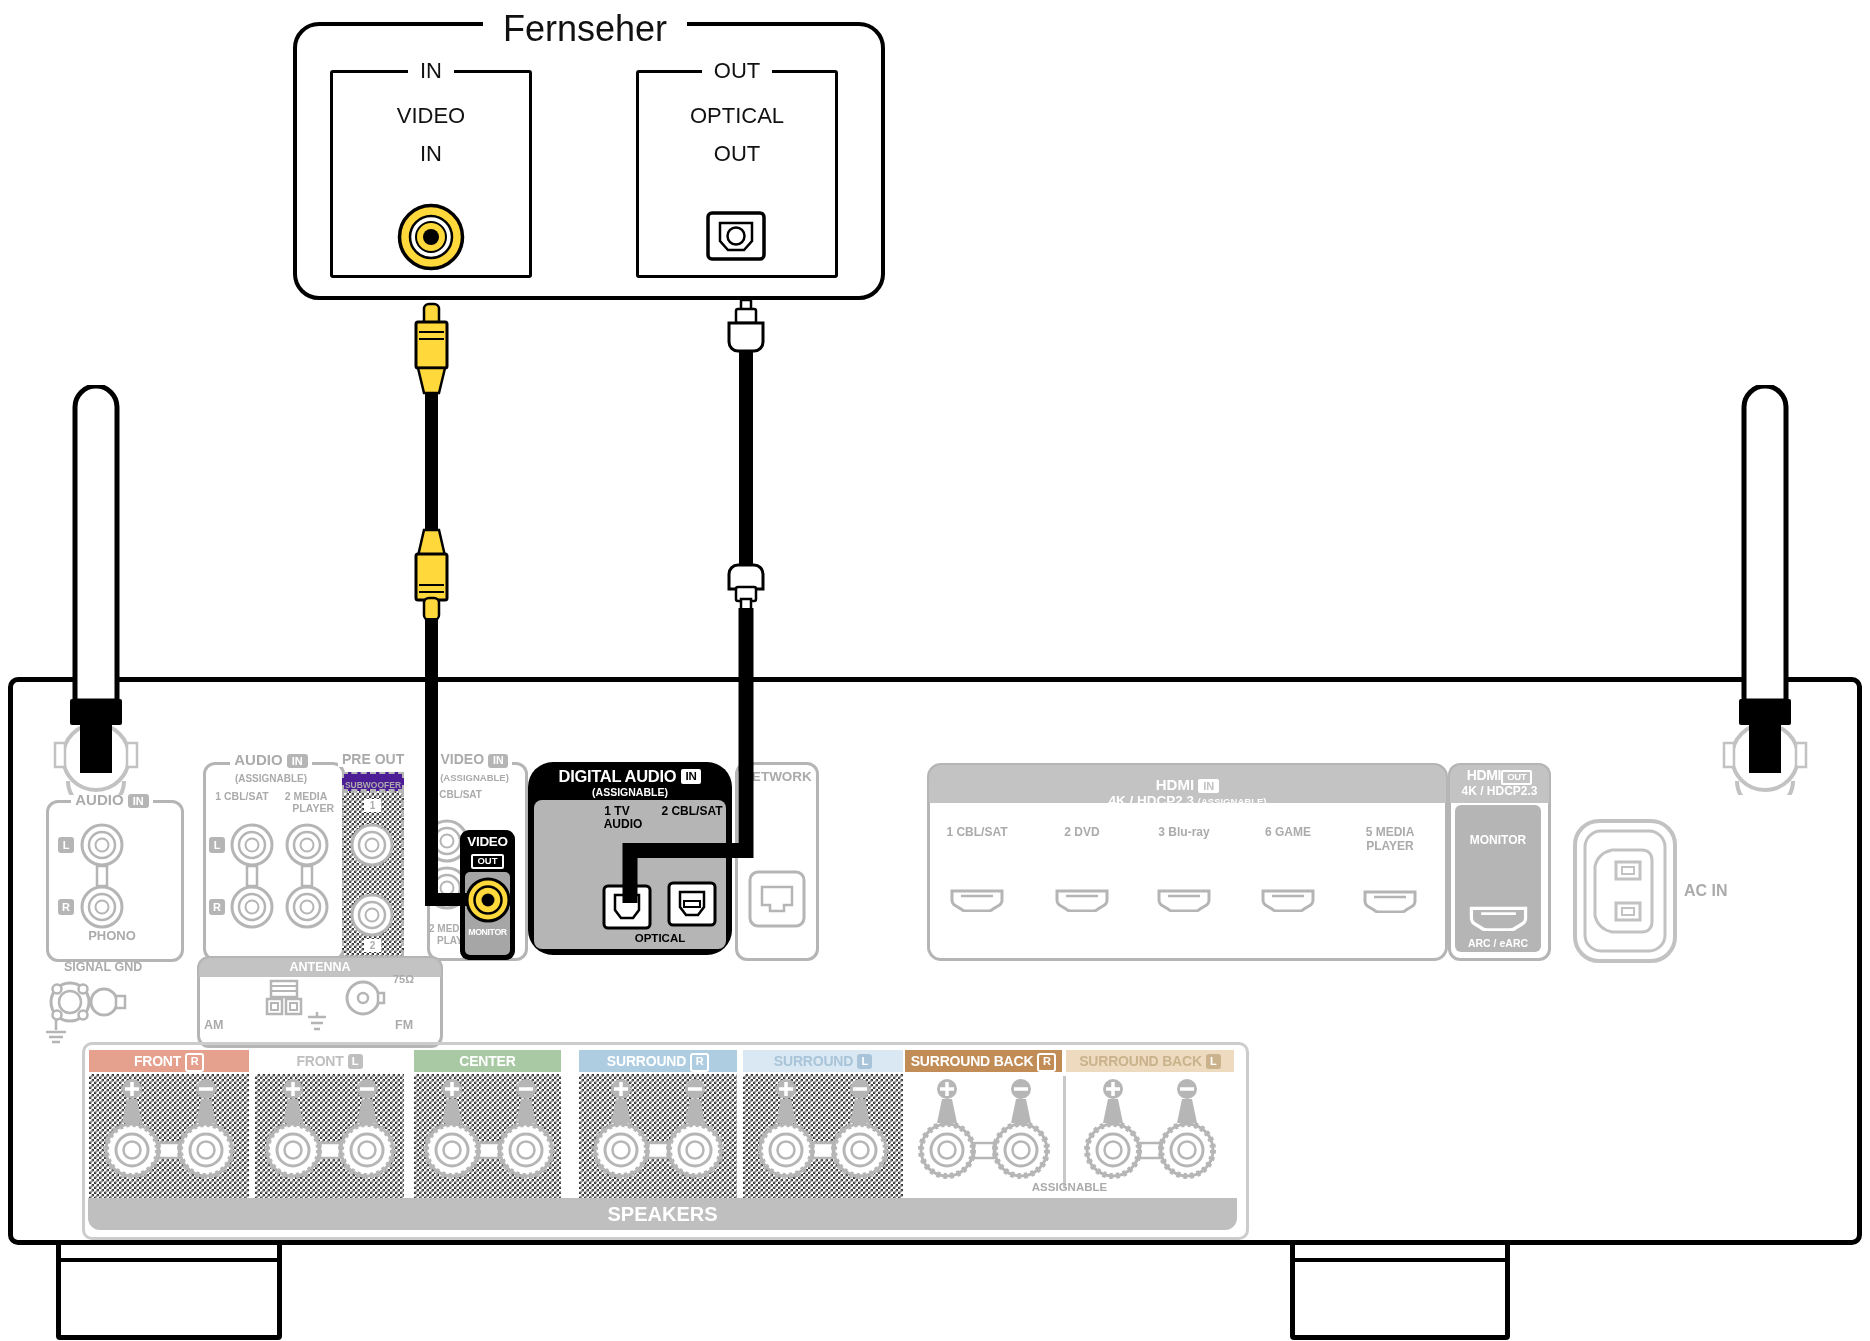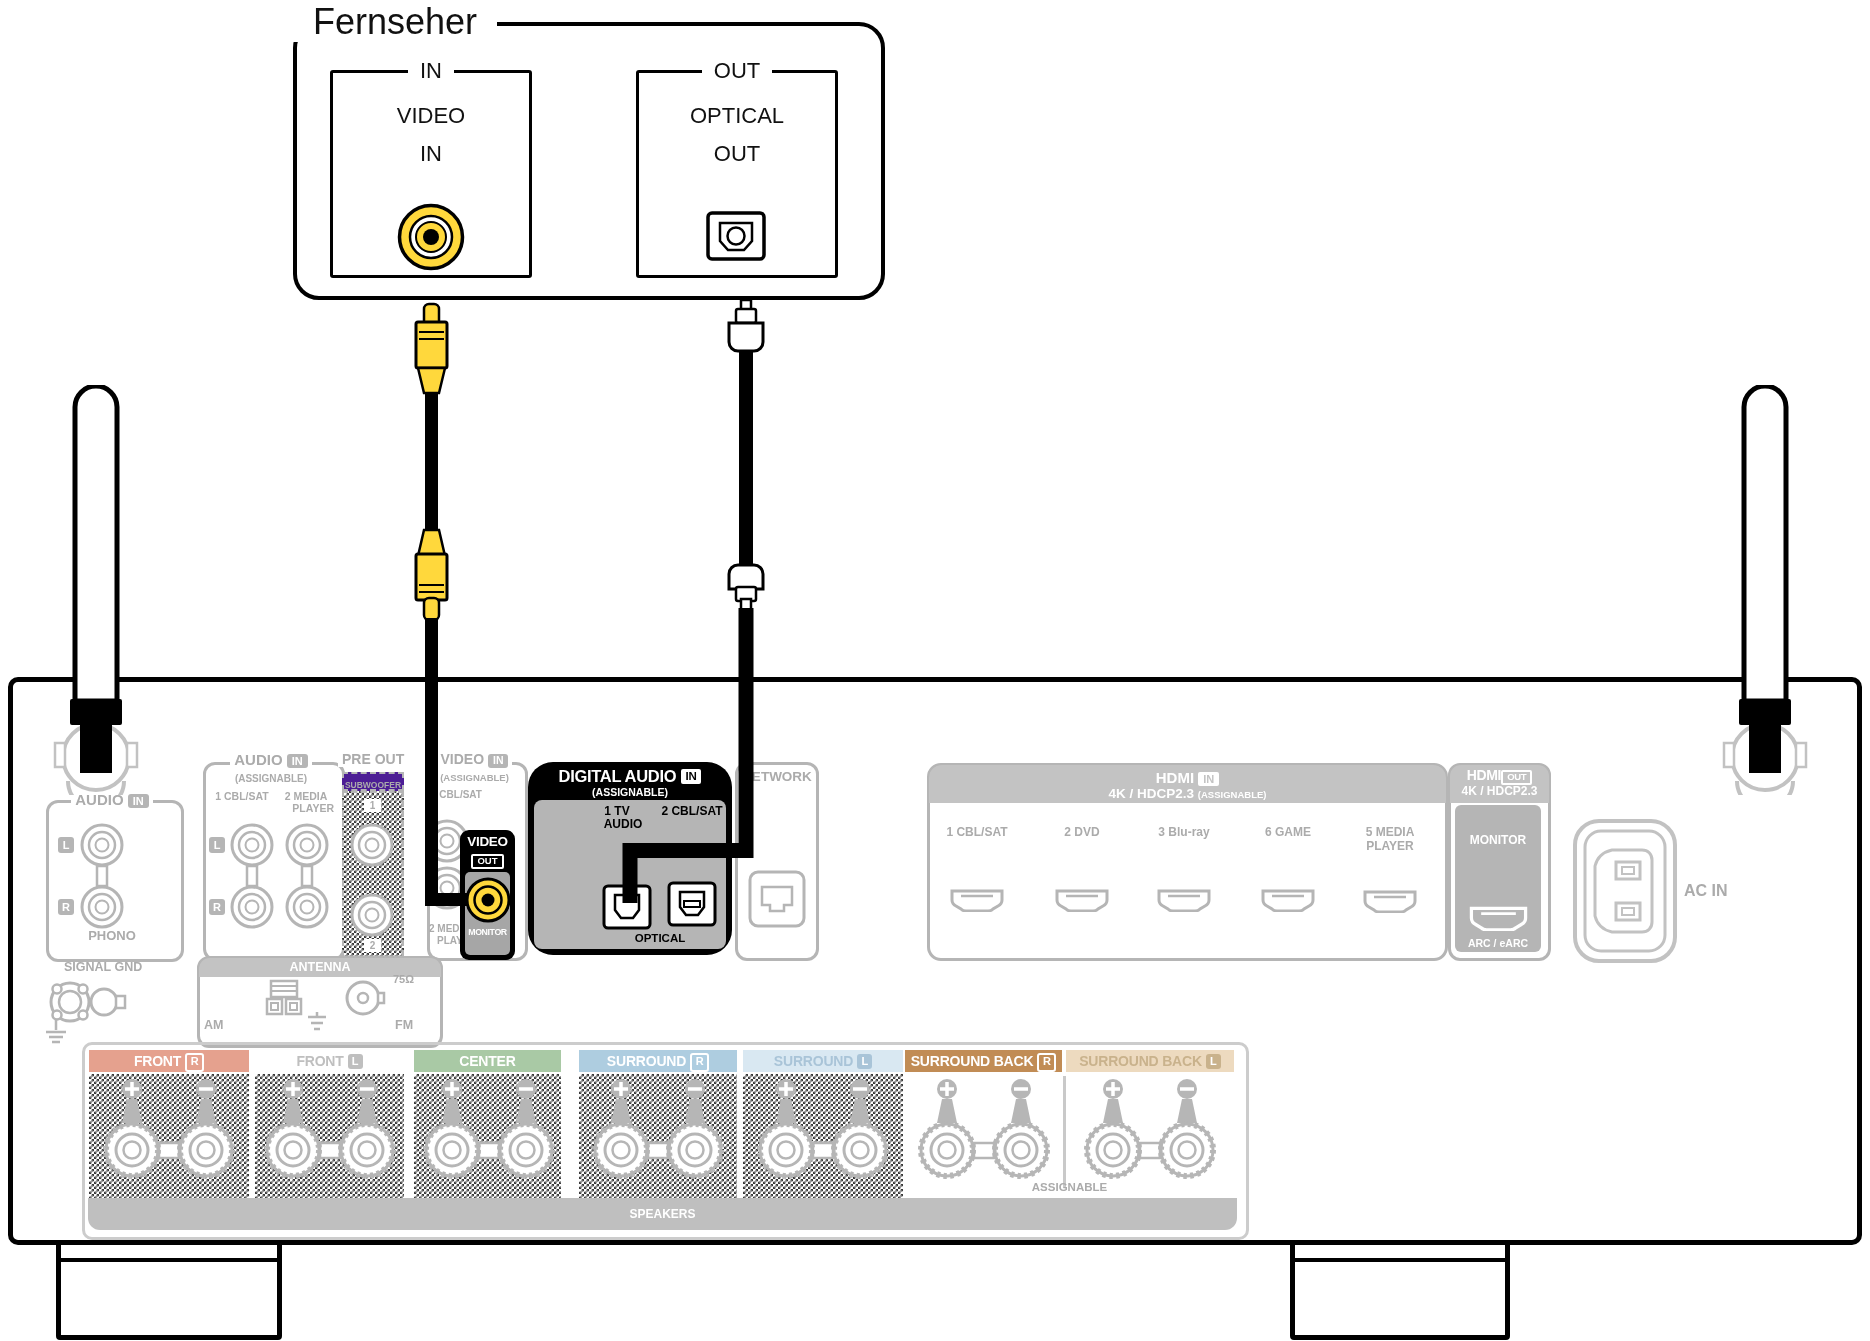--- a/index.html
+++ b/index.html
@@ -1,20 +1,20 @@
 <!DOCTYPE html>
 <html><head>
 <meta charset="utf-8">
 <style>
   html,body{margin:0;padding:0;background:#fff;font-family:"Liberation Sans",sans-serif;}
   #stage{position:relative;width:1870px;height:1341px;background:#fff;overflow:hidden;}
   .abs{position:absolute;}
   
   .tvbox{position:absolute;left:293px;top:22px;width:584px;height:270px;border:4px solid #000;border-radius:26px;}
-  .tvtitle{position:absolute;left:293px;top:1px;width:584px;}
+  .tvtitle{position:absolute;left:293px;top:8px;width:584px;text-align:center;}
   .tvtitle span{background:#fff;padding:0 20px;font-size:36px;color:#111;}
   .subbox{position:absolute;border:3px solid #000;border-radius:3px;width:196px;height:202px;}
   .subbox .boxlbl{position:absolute;top:-15px;left:0;width:100%;text-align:center;}
   .subbox .boxlbl span{background:#fff;padding:0 12px;font-size:22px;color:#111;}
   .tvline{position:absolute;width:100%;text-align:center;font-size:22px;color:#111;}
   
   .chassis{position:absolute;left:8px;top:677px;width:1844px;height:558px;border:5px solid #000;border-radius:10px;background:#fff;}
   .foot{position:absolute;border:5px solid #000;border-radius:4px;background:#fff;}
   .foot::after{content:'';position:absolute;left:0;right:0;top:13px;border-top:4px solid #000;}
   
@@ -223,21 +223,21 @@
   <div class="sec" style="left:735px;top:762px;width:78px;height:193px;">
     <div class="seclbl" style="left:0;top:4px;width:100%;font-size:13.5px;position:absolute;">NETWORK</div>
     <svg style="position:absolute;left:9px;top:104px;" width="60" height="60" viewBox="0 0 60 60">
       <rect x="3" y="3" width="54" height="54" rx="8" fill="#fff" stroke="#b5b5b5" stroke-width="3"></rect>
       <path d="M15,18 h30 v18 h-8 v6 h-14 v-6 h-8 z" fill="none" stroke="#b5b5b5" stroke-width="2.5"></path>
     </svg>
   </div>
 
   <div class="sec" style="left:927px;top:763px;width:515px;height:192px;border-radius:14px;">
     <div style="position:absolute;left:-1px;top:-1px;width:517px;height:38px;background:#c3c3c3;border-radius:13px 13px 0 0;color:#fff;font-weight:bold;text-align:center;">
-      <div style="font-size:15px;line-height:1.2;margin-top:4px;">
+      <div style="font-size:15px;line-height:1.2;margin-top:11px;">
         <span>HDMI</span>
         <span class="wbadge" style="color:#c3c3c3;font-size:11px;">IN</span>
       </div>
       <div style="font-size:13.5px;line-height:1;">
         <span>4K / HDCP2.3</span>
         <span style="font-size:9.5px;">(ASSIGNABLE)</span>
       </div>
     </div>
   </div>
   <div class="hport" style="left:919px;top:826px;">
@@ -502,21 +502,21 @@
   <circle cx="112" cy="76" r="26" fill="#fff" stroke="#b6b6b6" stroke-width="3"></circle>
   <circle cx="112" cy="76" r="26" fill="none" stroke="#b6b6b6" stroke-width="6" stroke-dasharray="3.4 3.4"></circle>
   <circle cx="112" cy="76" r="16" fill="#fff" stroke="#b6b6b6" stroke-width="3"></circle>
   <circle cx="112" cy="76" r="8.5" fill="#fff" stroke="#b6b6b6" stroke-width="2.5"></circle>
 </svg>
 </div>
   </div>
   <div class="abs" style="left:1063px;top:1076px;width:2.5px;height:112px;background:#c9c9c9;"></div>
   <div class="gtxt" style="left:905px;top:1181px;width:329px;text-align:center;font-size:11.5px;z-index:6;">ASSIGNABLE</div>
   <div class="abs" style="left:88px;top:1198px;width:1149px;height:32px;background:#bfbfbf;border-radius:0 0 12px 12px;text-align:center;">
-    <span style="color:#fff;font-weight:bold;font-size:12px;line-height:32px;">SPEAKERS</span>
+    <span style="color:#fff;font-weight:bold;font-size:20px;line-height:32px;">SPEAKERS</span>
   </div>
 
   <svg class="abs" style="left:0;top:0;z-index:60;pointer-events:none;" width="1870" height="1341" viewBox="0 0 1870 1341">
 
     <g>
       <rect x="425" y="391" width="13" height="143" fill="#000"></rect>
       <rect x="424" y="304" width="15" height="22" rx="5" fill="#FFD83C" stroke="#000" stroke-width="2.5"></rect>
       <rect x="416" y="322" width="31" height="46" rx="2" fill="#FFD83C" stroke="#000" stroke-width="3"></rect>
       <path d="M419,332 h25 M419,339 h25" stroke="#000" stroke-width="2"></path>
       <path d="M418,368 L445,368 L439,393 L424,393 Z" fill="#FFD83C" stroke="#000" stroke-width="2.5"></path>

